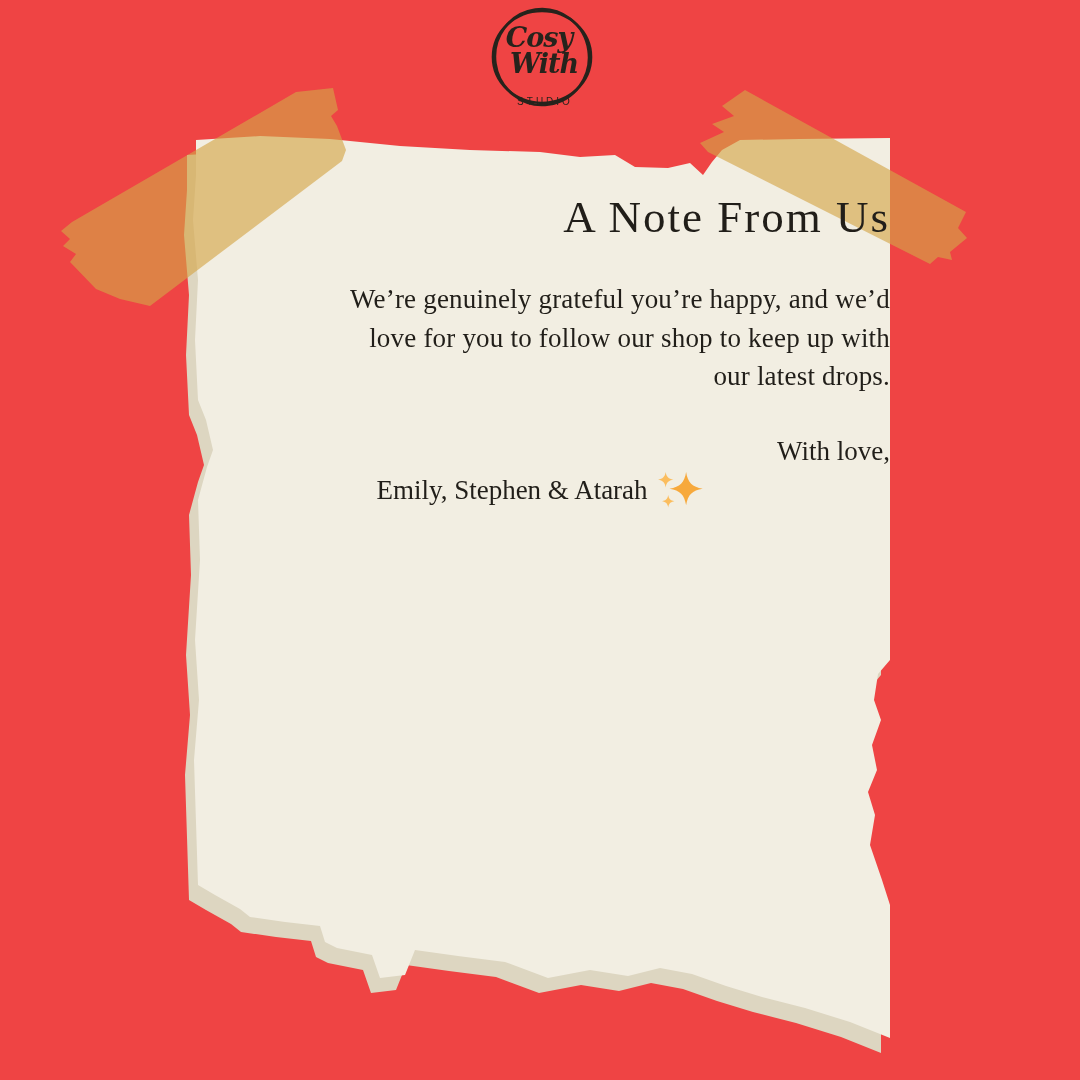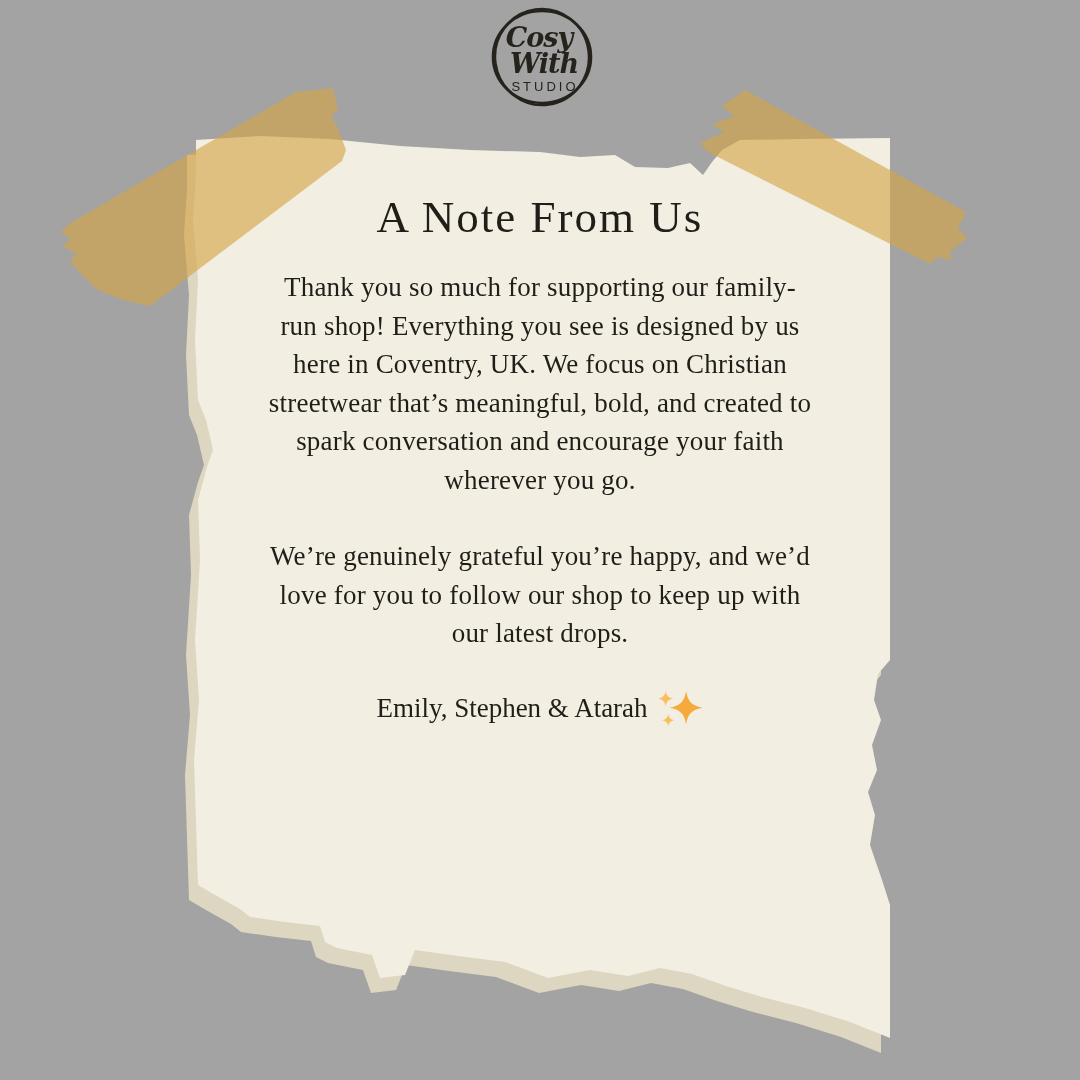--- a/index.html
+++ b/index.html
@@ -2,21 +2,21 @@
 <html><head>
 <meta charset="utf-8">
 <style>
   html,body{margin:0;padding:0;}
   body{
     width:1080px;height:1080px;
     background:#cbc7bc;
     font-family:"Liberation Serif", serif;
     overflow:hidden;
   }
-  .canvas{position:relative;width:1080px;height:1080px;background:#a3a3a3;}
+  .canvas{position:relative;width:1080px;height:1080px;background:#ef4444;}
   .bg-svg{position:absolute;left:0;top:0;width:1080px;height:1080px;display:block;}
   .paper-fill{fill:#f2eee2;}
   .deckle-fill{fill:#ddd6c1;}
   .tape-fill{fill:rgba(213,164,72,0.63);}
 
   
   .logo{
     position:absolute;left:484px;top:4px;width:116px;height:108px;
     color:#26231c;text-align:center;
   }
@@ -24,27 +24,27 @@
   .ring{fill:none;stroke:#26231c;stroke-width:2.6px;}
   .logo-text{position:absolute;left:0;top:20px;width:116px;line-height:1;}
   .logo-cosy,.logo-soul{
     font-family:"DejaVu Serif", serif;
     font-style:italic;font-weight:700;font-size:27px;letter-spacing:-1px;
   }
   .logo-cosy{margin-left:-6px;}
   .logo-soul{margin-top:-1px;margin-left:4px;}
   .logo-studio{
     font-family:"Liberation Sans", sans-serif;
-    font-size:13px;letter-spacing:3px;margin-top:3px;margin-left:6px;
+    font-size:10px;letter-spacing:3px;margin-top:20px;margin-left:6px;
   }
 
   
   .note-text{
     position:absolute;left:190px;top:0;width:700px;
-    text-align:center;color:#211e19;
+    text-align:right;color:#211e19;
   }
   .note-title{
     margin:0;padding-top:192px;
     font-family:"Liberation Serif", serif;
     font-weight:400;font-size:45px;line-height:50px;letter-spacing:2px;
   }
   .note-text p{
     margin:38px 0 0;white-space:pre-line;
     font-size:27px;line-height:38.5px;letter-spacing:0.2px;
   }
@@ -75,30 +75,25 @@
     </svg>
     <div class="logo-text">
       <div class="logo-cosy">Cosy</div>
       <div class="logo-soul">With</div>
       <div class="logo-studio">STUDIO</div>
     </div>
   </div>
 
   <div class="note-text">
     <h1 class="note-title">A Note From Us</h1>
-    <p class="first">Thank you so much for supporting our family-
-run shop! Everything you see is designed by us
-here in Coventry, UK. We focus on Christian
-streetwear that’s meaningful, bold, and created to
-spark conversation and encourage your faith
-wherever you go.</p>
     <p>We’re genuinely grateful you’re happy, and we’d
 love for you to follow our shop to keep up with
 our latest drops.</p>
     <div class="signoff">
+      <div>With love,</div>
       <div class="signoff-line2">
         <span>Emily, Stephen &amp; Atarah</span>
         <svg class="sparkles" viewBox="0 0 36 30">
           <path fill="#f7a93c" d="M22 1 C23.3 9.3 26.8 12.8 35 14 C26.8 15.2 23.3 18.7 22 27 C20.7 18.7 17.2 15.2 9 14 C17.2 12.8 20.7 9.3 22 1 Z"></path>
           <path fill="#fbbd5e" d="M6 1 C6.6 4.8 8.2 6.4 12 7 C8.2 7.6 6.6 9.2 6 13 C5.4 9.2 3.8 7.6 0 7 C3.8 6.4 5.4 4.8 6 1 Z"></path>
           <path fill="#fbbd5e" d="M8 19 C8.5 22 9.8 23.3 12.8 23.8 C9.8 24.3 8.5 25.6 8 28.6 C7.5 25.6 6.2 24.3 3.2 23.8 C6.2 23.3 7.5 22 8 19 Z"></path>
         </svg>
       </div>
     </div>
   </div>

